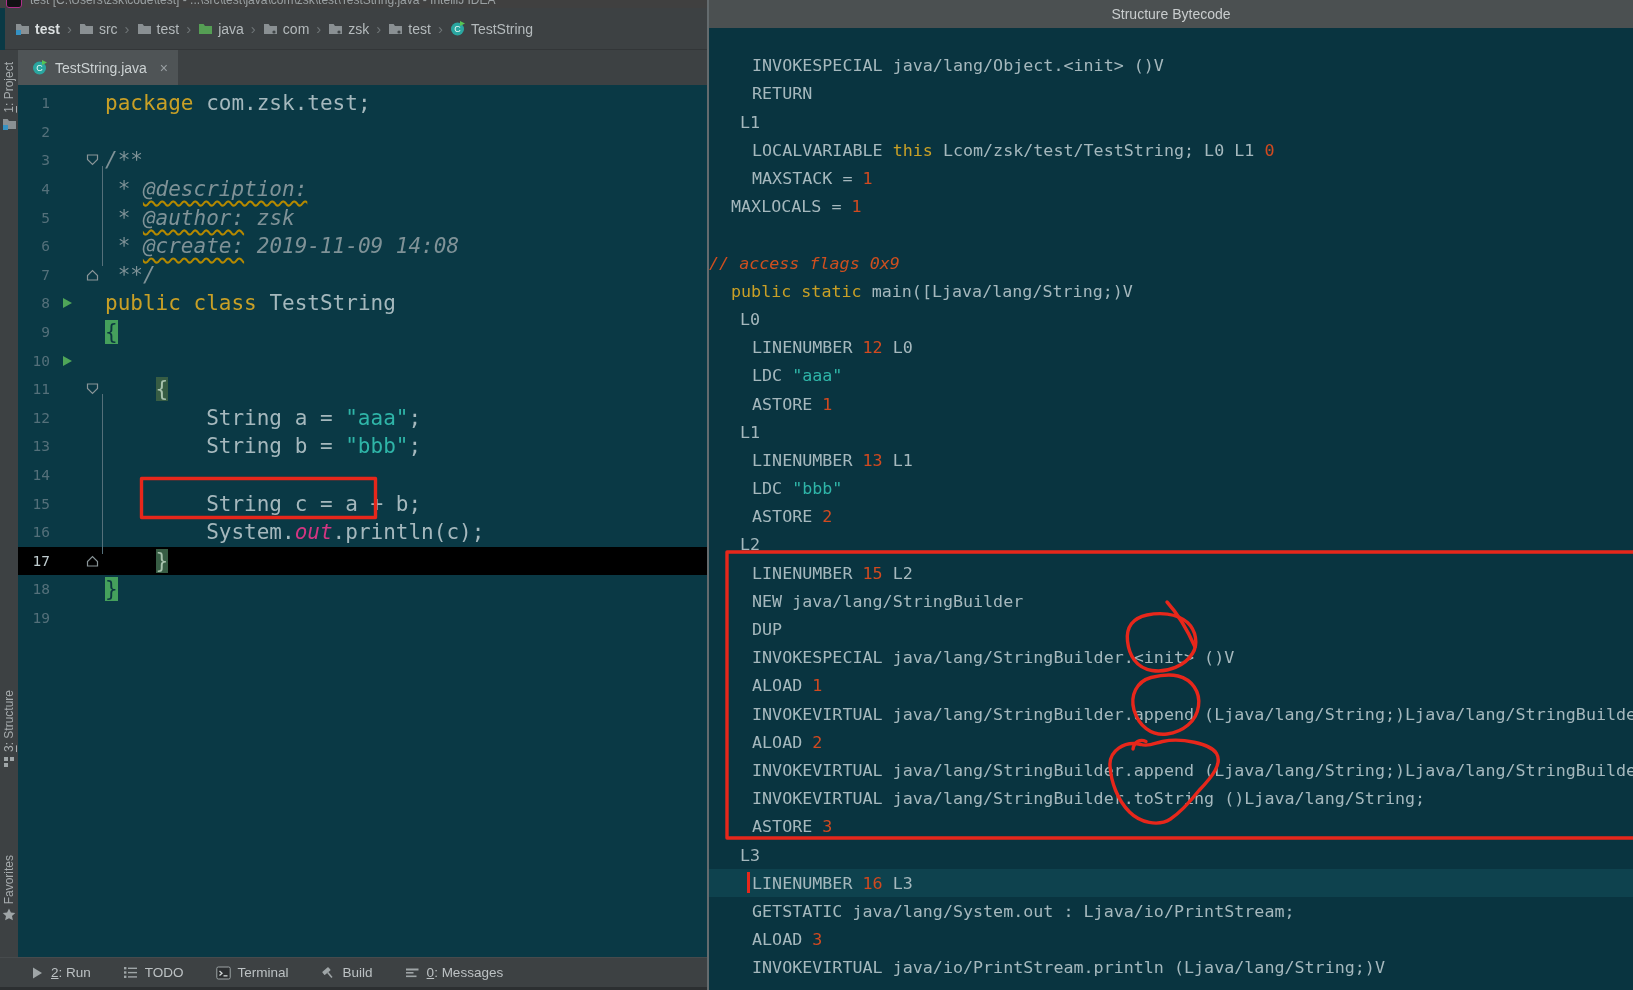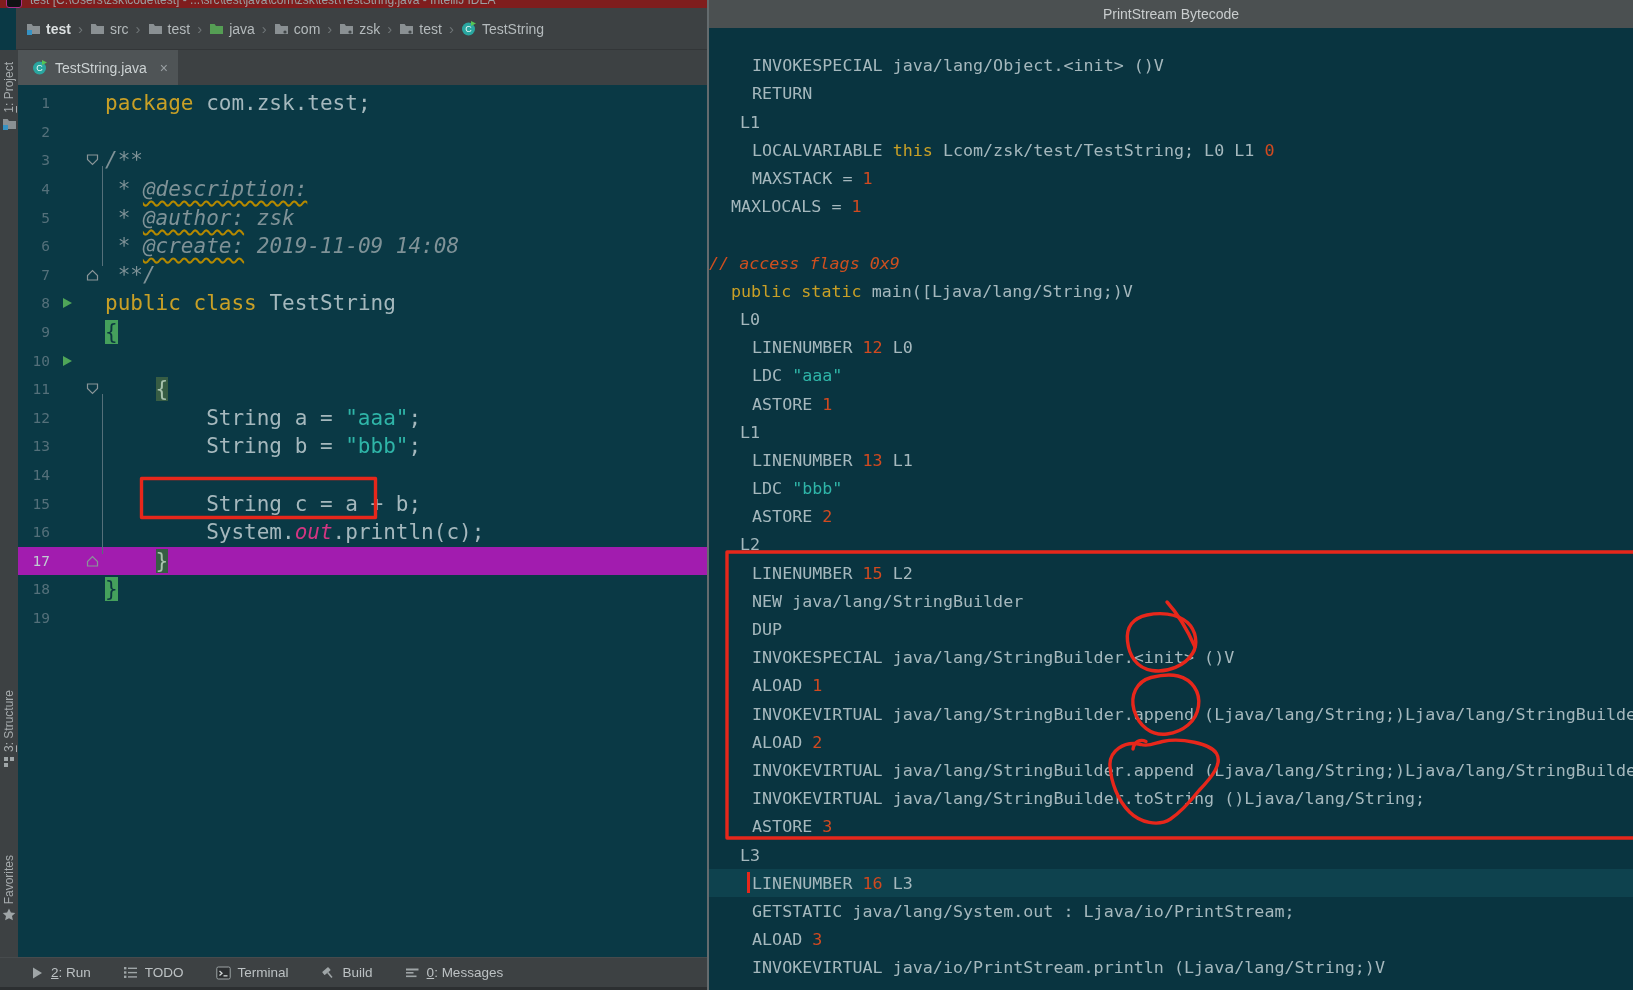--- a/index.html
+++ b/index.html
@@ -1,41 +1,41 @@
 <!DOCTYPE html>
 <html><head>
 <meta charset="utf-8">
 <style>
   html,body{margin:0;padding:0;background:#1e2021;}
   #page{position:relative;width:1633px;height:990px;overflow:hidden;
         font-family:"Liberation Sans",sans-serif;background:#0a3945;}
   
-  #titlebar{position:absolute;left:0;top:0;width:707px;height:8px;background:#7f1d1d;overflow:hidden;}
+  #titlebar{position:absolute;left:0;top:0;width:707px;height:8px;background:#404040;overflow:hidden;}
   #titlebar .ttext{position:absolute;left:30px;top:-7px;font-size:12px;color:#9aa0a2;white-space:nowrap;}
   #titlebar .tlogo{position:absolute;left:6px;top:-4px;width:14px;height:10px;border-radius:3px;
                    background:#111214;border:1px solid #b0308a;}
-  #breadcrumbs{position:absolute;left:16px;top:8px;width:707px;height:42px;background:#3d4143;
+  #breadcrumbs{position:absolute;left:5px;top:8px;width:707px;height:42px;background:#3d4143;
                border-bottom:1px solid #333638;display:flex;align-items:center;padding-left:10px;box-sizing:border-box;}
   .bc-item{display:flex;align-items:center;gap:5px;font-size:14px;color:#b4babc;cursor:default;}
   .bc-item.bold{font-weight:bold;color:#dbdfe0;}
   .bc-sep{color:#6f7577;font-size:15px;margin:0 7px;}
   #tabbar{position:absolute;left:18px;top:50px;width:689px;height:35px;background:#3d4143;}
   #tab{display:inline-flex;align-items:center;gap:7px;height:35px;padding:0 10px 0 14px;
        background:#4f5456;color:#ccd2d3;font-size:14px;box-sizing:border-box;}
   #tab .close{color:#9aa0a3;font-size:14px;margin-left:6px;}
   
   #stripe{position:absolute;left:0;top:50px;width:18px;height:907px;background:#3d4143;}
   .stripe-group{position:absolute;left:0;width:18px;display:flex;flex-direction:column;align-items:center;gap:4px;}
   .vtext{writing-mode:vertical-rl;transform:rotate(180deg);font-size:12px;color:#a7acae;white-space:nowrap;}
   .vtext .mn{text-decoration:underline;}
   
   #editor{position:absolute;left:18px;top:85px;width:689px;height:872px;background:#0a3945;overflow:hidden;}
   #edlines{position:absolute;left:0;top:4px;width:100%;}
   .ed-row{display:flex;height:28.6px;align-items:center;}
-  .ed-row.current{background:#a21caf;}
+  .ed-row.current{background:#000000;}
   .g-num{width:32px;padding-right:8px;text-align:right;font-family:"DejaVu Sans Mono",monospace;
          font-size:14.5px;color:#54707a;flex:none;}
   .ed-row.current .g-num{color:#c0cdd0;}
   .g-arrow{width:22px;flex:none;display:flex;align-items:center;justify-content:flex-start;padding-left:4px;box-sizing:border-box;}
   .g-fold{width:25px;flex:none;display:flex;align-items:center;justify-content:center;}
   .code{font-family:"DejaVu Sans Mono",monospace;font-size:21px;white-space:pre;color:#a5b8bd;}
   .tk-pl{color:#a5b8bd;}
   .tk-kw{color:#c9a026;}
   .tk-str{color:#2fb5a8;}
   .tk-num{color:#d14a20;}
@@ -355,21 +355,21 @@
           <div class="code"></div>
         </div>
       </div>
     <div class="foldline" style="top:81px;height:100px;"></div>
     <div class="foldline" style="top:309px;height:160px;"></div>
   </div>
 
   <div id="sep"></div>
 
   <div id="bytecode">
-    <div id="bc-header">PrintStream Bytecode</div>
+    <div id="bc-header">Structure Bytecode</div>
     <div id="bc-rows">
         <div class="bc-row" style="padding-left: 43px;"></div>
         <div class="bc-row" style="padding-left: 43px;"><span class="tk-pl">INVOKESPECIAL java/lang/Object.&lt;init&gt; ()V</span></div>
         <div class="bc-row" style="padding-left: 43px;"><span class="tk-pl">RETURN</span></div>
         <div class="bc-row" style="padding-left: 31px;"><span class="tk-pl">L1</span></div>
         <div class="bc-row" style="padding-left: 43px;"><span class="tk-pl">LOCALVARIABLE </span><span class="tk-kw">this</span><span class="tk-pl"> Lcom/zsk/test/TestString; L0 L1 </span><span class="tk-num">0</span></div>
         <div class="bc-row" style="padding-left: 43px;"><span class="tk-pl">MAXSTACK = </span><span class="tk-num">1</span></div>
         <div class="bc-row" style="padding-left: 22px;"><span class="tk-pl">MAXLOCALS = </span><span class="tk-num">1</span></div>
         <div class="bc-row" style="padding-left: 22px;"></div>
         <div class="bc-row" style=""><span class="tk-cmt">// access flags 0x9</span></div>

